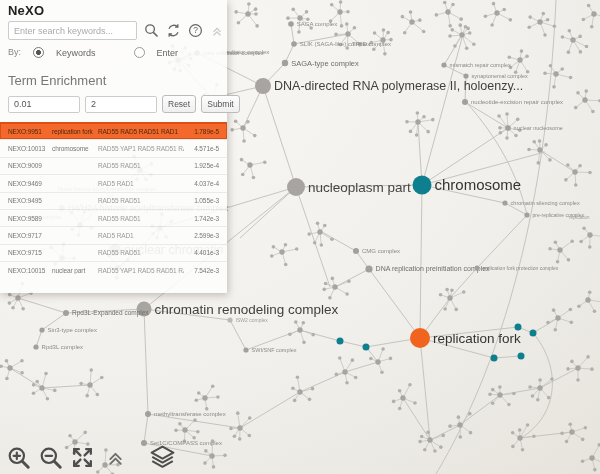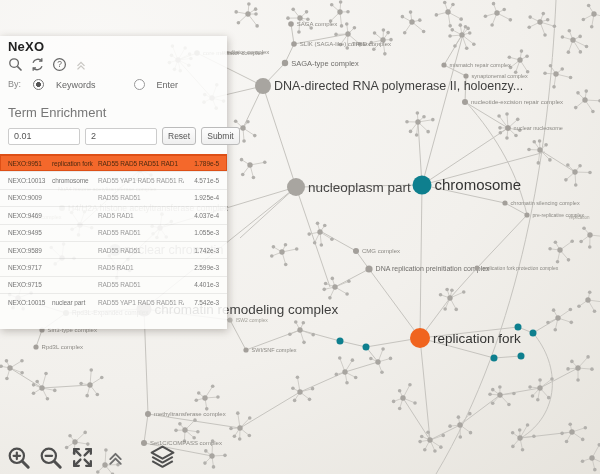--- a/index.html
+++ b/index.html
@@ -8,21 +8,21 @@
     font-family:"Liberation Sans","DejaVu Sans",sans-serif;
     background:radial-gradient(130% 130% at 15% 10%, #f9f8f6 0%, #f2f0ec 55%, #e5e2db 100%);
   }
   svg#graph{position:absolute;left:0;top:0;font-family:"Liberation Sans","DejaVu Sans",sans-serif;}
 
   
   .panel{
     position:absolute;left:0;top:0;width:227px;height:293px;
     background:rgba(253,253,252,0.87);
     box-shadow:1px 2px 8px rgba(80,70,60,.33);
-    box-sizing:border-box;padding:3px 8px 3px 8px;z-index:5;margin-top:36px;
+    box-sizing:border-box;padding:3px 8px 3px 8px;z-index:5;
   }
   .panel-title{font-size:13px;font-weight:bold;color:#222;letter-spacing:.2px;}
   .search-row{display:flex;align-items:center;margin-top:3px;gap:7px;}
   .search-row input{
     width:134px;height:17px;border:1px solid #ccc;border-radius:2px;
     font-size:9px;padding:0 5px;color:#555;background:#fff;outline:none;
   }
   .search-row input::placeholder{color:#aaa;}
   .icon-btn{background:none;border:none;padding:0;margin:0;cursor:pointer;line-height:0;}
   .by-row{display:flex;align-items:flex-start;margin-top:7px;font-size:9px;color:#888;gap:4px;}
@@ -914,20 +914,21 @@
       <circle cx="518" cy="327" r="3.5" fill="#0e7f8e"></circle>
       <circle cx="533" cy="333" r="3.5" fill="#0e7f8e"></circle>
       <circle cx="494" cy="358" r="3.5" fill="#0e7f8e"></circle>
       <circle cx="521" cy="356" r="3.5" fill="#0e7f8e"></circle>
     </svg>
 
   <div class="panel">
     <div class="panel-title">NeXO</div>
 
     <div class="search-row">
+      <input type="text" placeholder="Enter search keywords..." style="">
       <button class="icon-btn">
         <svg width="15" height="15" viewBox="0 0 16 16" fill="none" stroke="#666" stroke-width="1.4">
           <circle cx="6.5" cy="6.5" r="4.6"></circle>
             <line x1="10" y1="10" x2="14.4" y2="14.4" stroke-width="1.7"></line>
         </svg>
       </button>
       <button class="icon-btn">
         <svg width="15" height="15" viewBox="0 0 16 16" fill="none" stroke="#666" stroke-width="1.4">
           <path d="M12.6 4.2 A5.6 5.6 0 0 0 3.2 6.2"></path>
             <path d="M3.4 11.8 A5.6 5.6 0 0 0 12.8 9.8"></path>

